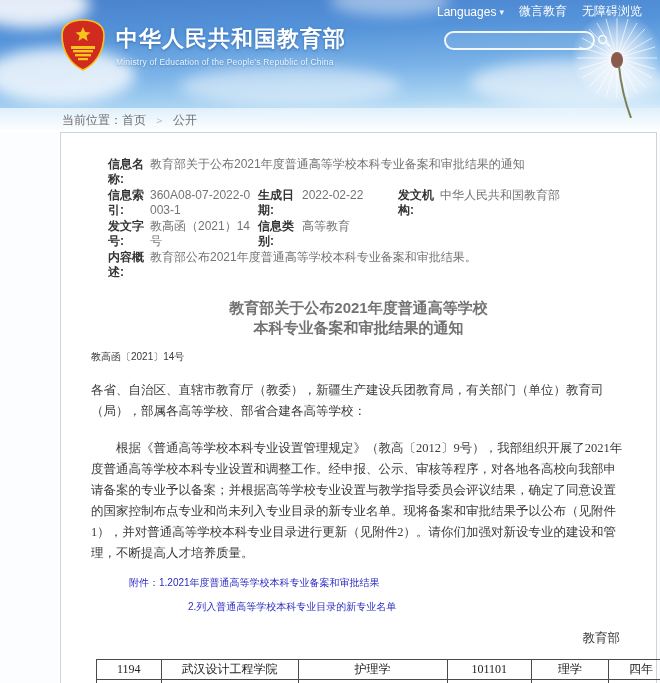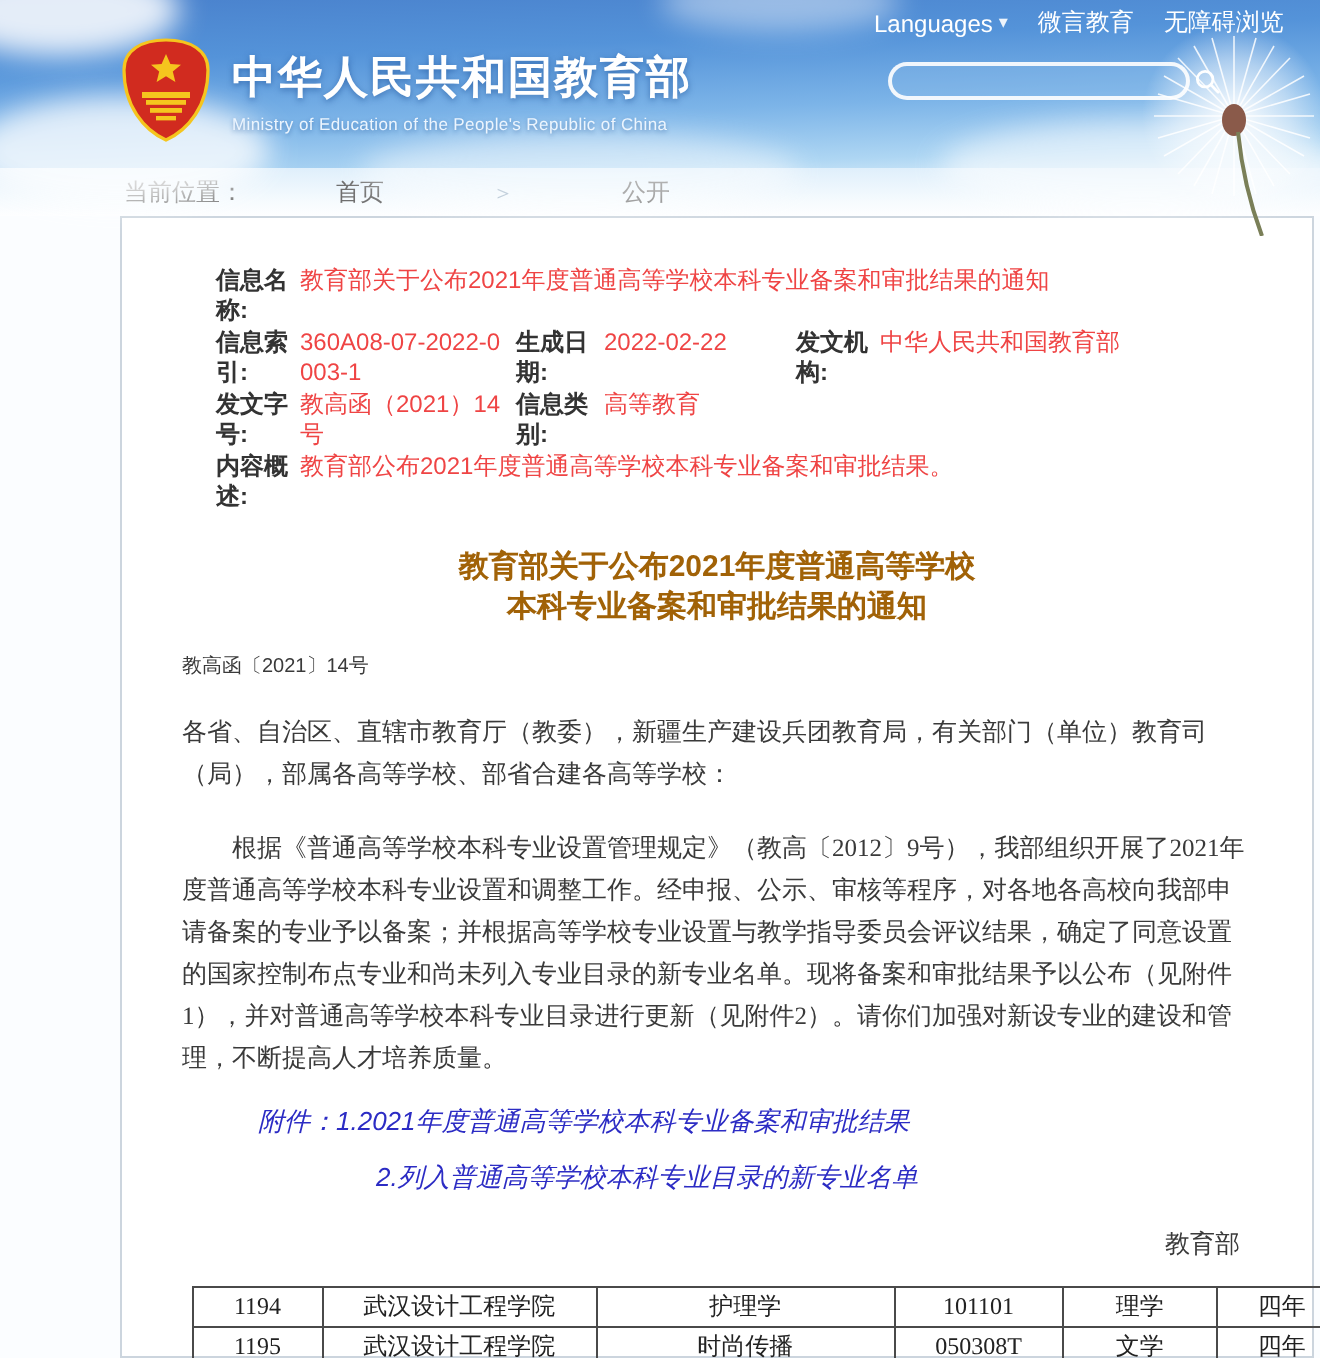--- a/index.html
+++ b/index.html
@@ -1,20 +1,20 @@
 <!DOCTYPE html>
 <html><head>
 <meta charset="utf-8">
 <style>
   * { margin:0; padding:0; box-sizing:border-box; }
   html,body { width:660px; height:683px; overflow:hidden;
     font-family:"Liberation Sans","DejaVu Sans",sans-serif; background:#fff; }
 
   
-  .header { position:relative; height:84px; overflow:visible; z-index:5;
+  .header { position:relative; height:108px; overflow:visible; z-index:5;
     background:linear-gradient(178deg,#4a82cd 0%,#5493d9 30%,#7cb4e8 62%,#aed6f3 88%,#d5ebf9 100%); }
   .cloud { position:absolute; background:rgba(255,255,255,.85); border-radius:50%; filter:blur(7px); }
   .cloud.c1 { left:-30px; top:-18px; width:120px; height:46px; }
   .cloud.c2 { left:-15px; top:48px;  width:150px; height:55px; opacity:.9; }
   .cloud.c3 { left:180px; top:66px;  width:220px; height:40px; opacity:.55; }
   .cloud.c4 { left:330px; top:-14px; width:120px; height:30px; opacity:.5; }
   .cloud.c5 { left:470px; top:60px;  width:200px; height:46px; opacity:.65; }
 
   .top-links { position:absolute; left:437px; top:3px; display:flex; gap:15px;
     font-size:12px; color:#fff; white-space:nowrap; z-index:6; }
@@ -33,48 +33,48 @@
     background:rgba(150,195,235,.25); display:flex; align-items:center; padding:0 5px 0 9px; }
   .search input { flex:1; border:none; outline:none; background:transparent;
     font-size:11px; color:#fff; height:14px; }
   .search-icon { width:13px; height:13px; flex:none; cursor:pointer; }
 
   .dandelion { position:absolute; left:565px; top:6px; width:98px; height:112px;
     z-index:7; pointer-events:none; }
 
   
   .breadcrumb { height:24px; display:flex; align-items:center; padding-left:62px;
-    font-size:12px; color:#6e6e6e; background:linear-gradient(180deg,#dfeffb 0%,#f6fbfe 70%,#fdfeff 100%);gap:46px; }
+    font-size:12px; color:#6e6e6e; background:linear-gradient(180deg,#dfeffb 0%,#f6fbfe 70%,#fdfeff 100%); }
   .breadcrumb a { color:#6e6e6e; text-decoration:none; cursor:pointer; }
   .breadcrumb .sep { margin:0 8px; color:#9ab0c4; font-size:11px; }
 
   
   .main { height:571px; background:#fbfdff; overflow:hidden; }
   .content-box { margin-left:60px; width:597px; height:100%; background:#fff;
     border:1px solid #ccd5de; padding-top:24px; }
 
   
   .meta { margin:0 38px 0 47px; font-size:12px; color:#3c3c3c; line-height:15px; }
   .meta-row { display:flex; align-items:flex-start; margin-bottom:1px; min-height:30px; }
   .meta-label { font-weight:bold; width:42px; flex:none; word-break:break-all; color:#333; }
   .mg { display:flex; align-items:flex-start; }
   .mg1 { width:150px; flex:none; } .mg1 .mv { width:104px; word-break:break-all; }
   .mg2 { width:140px; flex:none; } .mg2 .meta-label { width:44px; }
   .mg3 { flex:1; }
-  .mv { color:#ef4444; }
+  .mv { color:#737373; }
 
   
   .doc { margin:0 30px; color:#3a3a3a; }
   .doc-title { text-align:center; font-weight:bold; font-size:15px; line-height:20px;
-    color:#a16207; margin-top:18px; }
+    color:#737373; margin-top:18px; }
   .doc-number { text-align:left; font-size:10px; margin-top:12px; padding-right:46px; color:#3a3a3a; }
   .paras { margin-top:14px; }
   .para { font-size:12.5px; line-height:21px; margin-top:16px; }
   .para.indent { text-indent:2em;font-family:Liberation Serif, serif; }
-  .attach { font-size:13px; color:#2c2cc4; margin-top:12px;font-style:italic; }
+  .attach { font-size:10px; color:#2c2cc4; margin-top:12px; }
   .attach-line1 { margin-left:38px; }
   .attach-line2 { margin-left:97px; margin-top:10px; }
   .attach a { color:#2c2cc4; text-decoration:none; cursor:pointer; }
   .signature { text-align:right; font-size:12.5px; margin-top:16px; padding-right:6px; color:#3a3a3a; }
 
   
   .approval-table { border-collapse:collapse; margin:12px 0 0 35px;
     font-family:"Liberation Serif","DejaVu Serif",serif; font-size:12px; color:#222; }
   .approval-table td { border:1px solid #4a4a4a; text-align:center; padding:1px 20px; height:14px;
     white-space:nowrap; }

